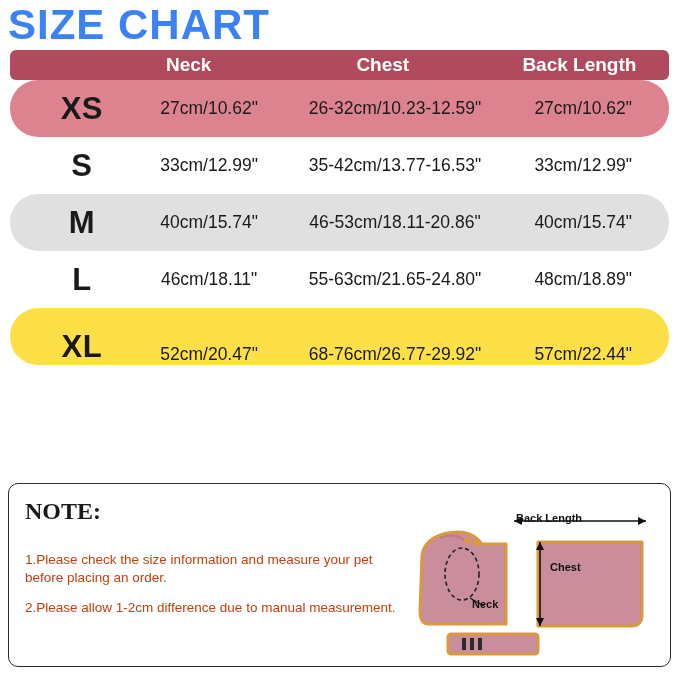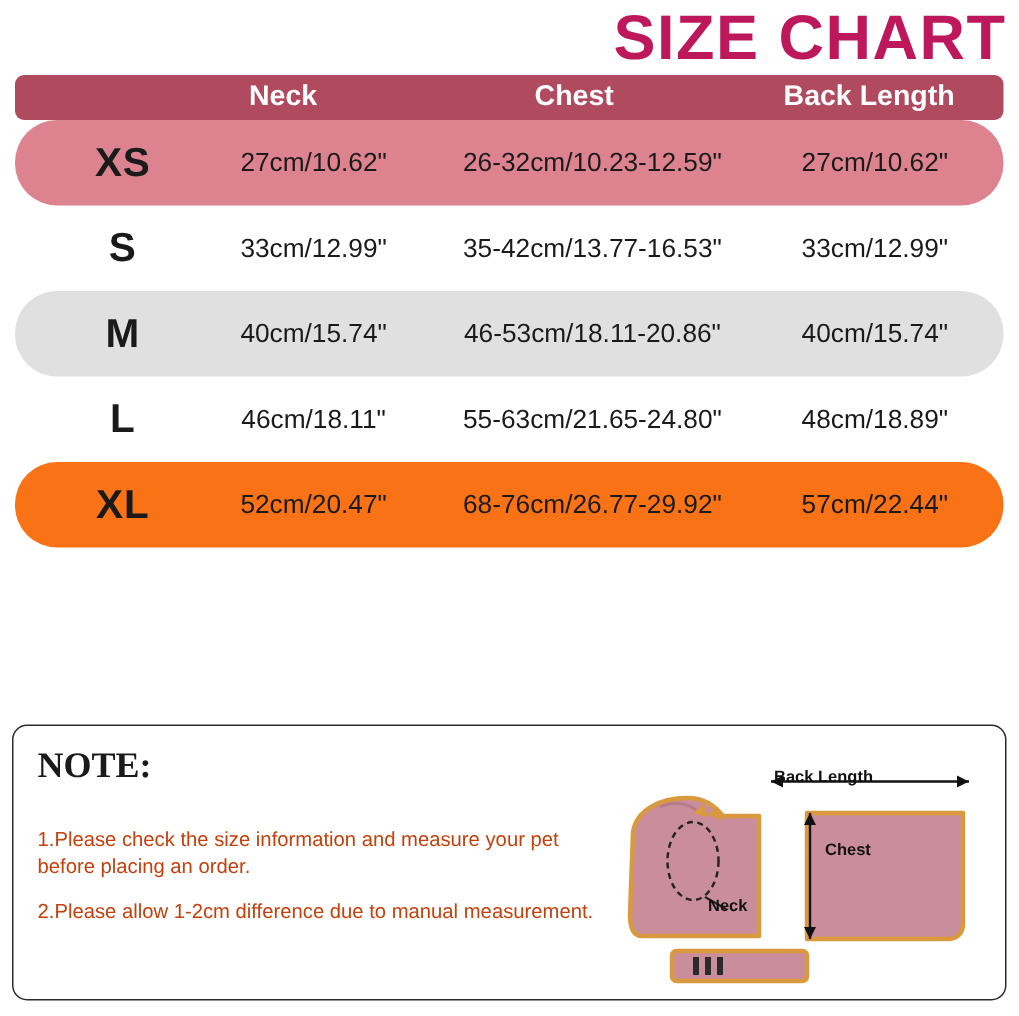--- a/index.html
+++ b/index.html
@@ -17,27 +17,27 @@
   .page {
     position: relative;
     width: 679px;
     height: 677px;
     box-sizing: border-box;
     padding: 0 8px;
   }
 
   
   .title {
-    text-align: right;
+    text-align: left;
     font-size: 42px;
     font-weight: bold;
     letter-spacing: 1px;
     line-height: 46px;
     padding-top: 2px;
-    color: #be185d;
+    color: #3b82f6;
   }
 
   
   .header-band {
     position: relative;
     margin: 2px 2px 0 2px;
     height: 30px;
     background: #b04a5f;
     border-radius: 6px;
     display: flex;
@@ -59,31 +59,31 @@
     height: 57px;
     display: flex;
     align-items: center;
     border-radius: 28px;
     font-size: 17.5px;
     color: #1a1a1a;
   }
   .row .c-size {
     width: 92px;
     text-align: center;
-    font-size: 27px;
+    font-size: 31px;
     font-weight: bold;
     letter-spacing: 0.5px;
     margin-left: 28px;
   }
   .row .c-neck { width: 175px; text-align: center; }
   .row .c-chest { width: 215px; text-align: center; }
   .row .c-back { width: 180px; text-align: center; }
 
   .row.hl-pink { background: #dd8390; }
-  .row.hl-pink-light { background: #f97316; }
+  .row.hl-pink-light { background: #fde047; align-items: flex-end; }
   .row.hl-gray { background: #e0e0e0; }
   .row.plain { background: transparent; }
 
   
   .note-box {
     position: absolute;
     left: 8px;
     right: 8px;
     top: 483px;
     height: 184px;

